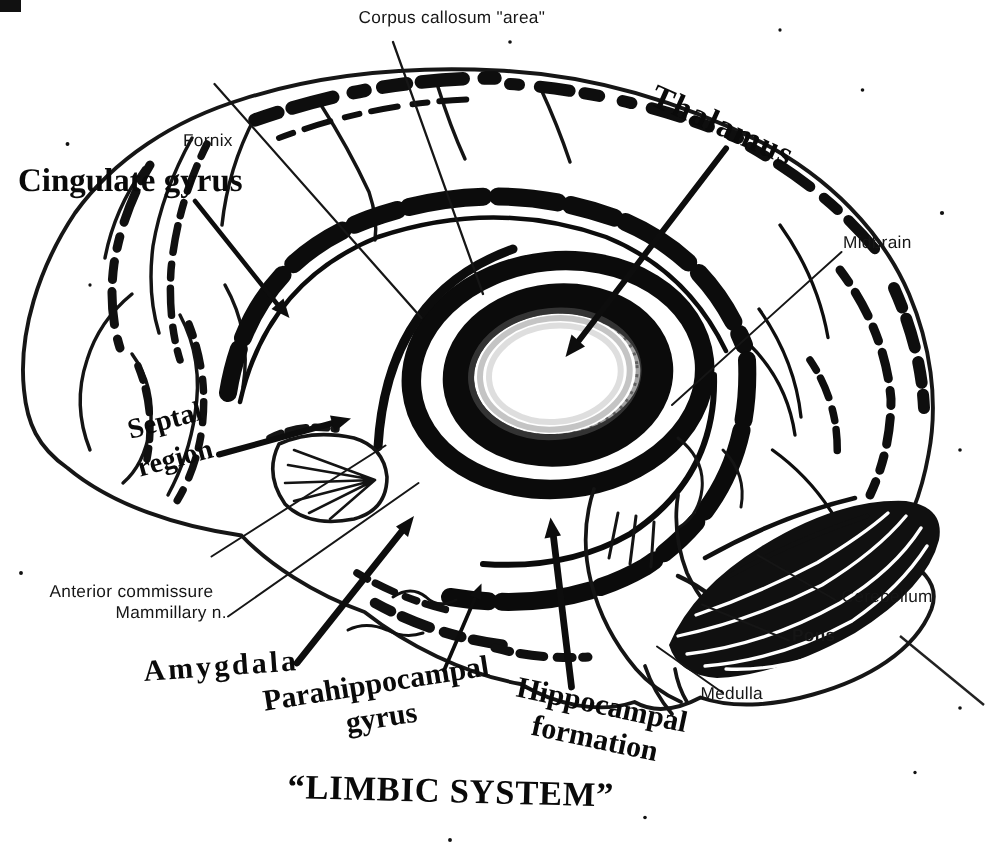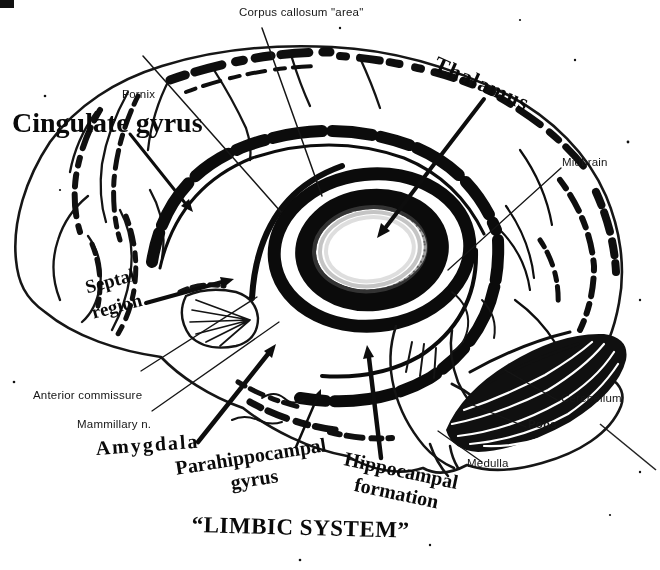--- a/index.html
+++ b/index.html
@@ -2,21 +2,21 @@
 <html><head>
 <meta charset="utf-8">
 <style>
   html,body{margin:0;padding:0;background:#fff;}
   .stage{position:relative;width:660px;height:570px;background:#ffffff;overflow:hidden;
          font-family:"Liberation Sans",sans-serif;color:#111;}
   .art{position:absolute;left:0;top:0;}
   .lbl{position:absolute;white-space:nowrap;line-height:1.05;}
   .sm{font-family:"Liberation Sans",sans-serif;font-size:11.5px;color:#161616;letter-spacing:.2px;}
   .lg{font-family:"Liberation Serif","DejaVu Serif",serif;font-weight:bold;color:#0a0a0a;}
-  .f21{font-size:28px;} .f20{font-size:20px;} .f19{font-size:19px;}
+  .f21{font-size:22px;} .f20{font-size:20px;} .f19{font-size:19px;}
   .title{font-family:"Liberation Serif","DejaVu Serif",serif;font-weight:bold;font-size:23px;
          letter-spacing:.5px;color:#0a0a0a;}
   .rot{transform-origin:0 0;}
   .two{text-align:center;}
 </style>
 </head>
 <body>
 
 <div class="stage">
 
@@ -203,21 +203,21 @@
 
   <div class="lbl sm" style="left:562px;top:156px;text-align:right;">Midbrain</div>
 
   <div class="lbl lg f19 rot two" style="left:72px;top:278px;width:72px;transform:rotate(-15deg);line-height:1.35;">
     <div>Septal</div>
     <div>region</div>
   </div>
 
   <div class="lbl sm" style="left:33px;top:365px;margin-top:24px;">Anterior commissure</div>
 
-  <div class="lbl sm" style="left:77px;top:418px;">Mammillary n.</div>
+  <div class="lbl sm" style="left:77px;top:403px;">Mammillary n.</div>
 
   <div class="lbl lg f20 rot" style="left:95px;top:438px;transform:rotate(-4deg);letter-spacing:2px;">Amygdala</div>
 
   <div class="lbl lg f20 rot two" style="left:168px;top:458px;width:164px;transform:rotate(-9deg);line-height:1.15;">
     <div>Parahippocampal</div>
     <div>gyrus</div>
   </div>
 
   <div class="lbl lg f20 rot two" style="left:340px;top:446px;width:130px;transform:rotate(12deg);line-height:1.15;">
     <div>Hippocampal</div>

